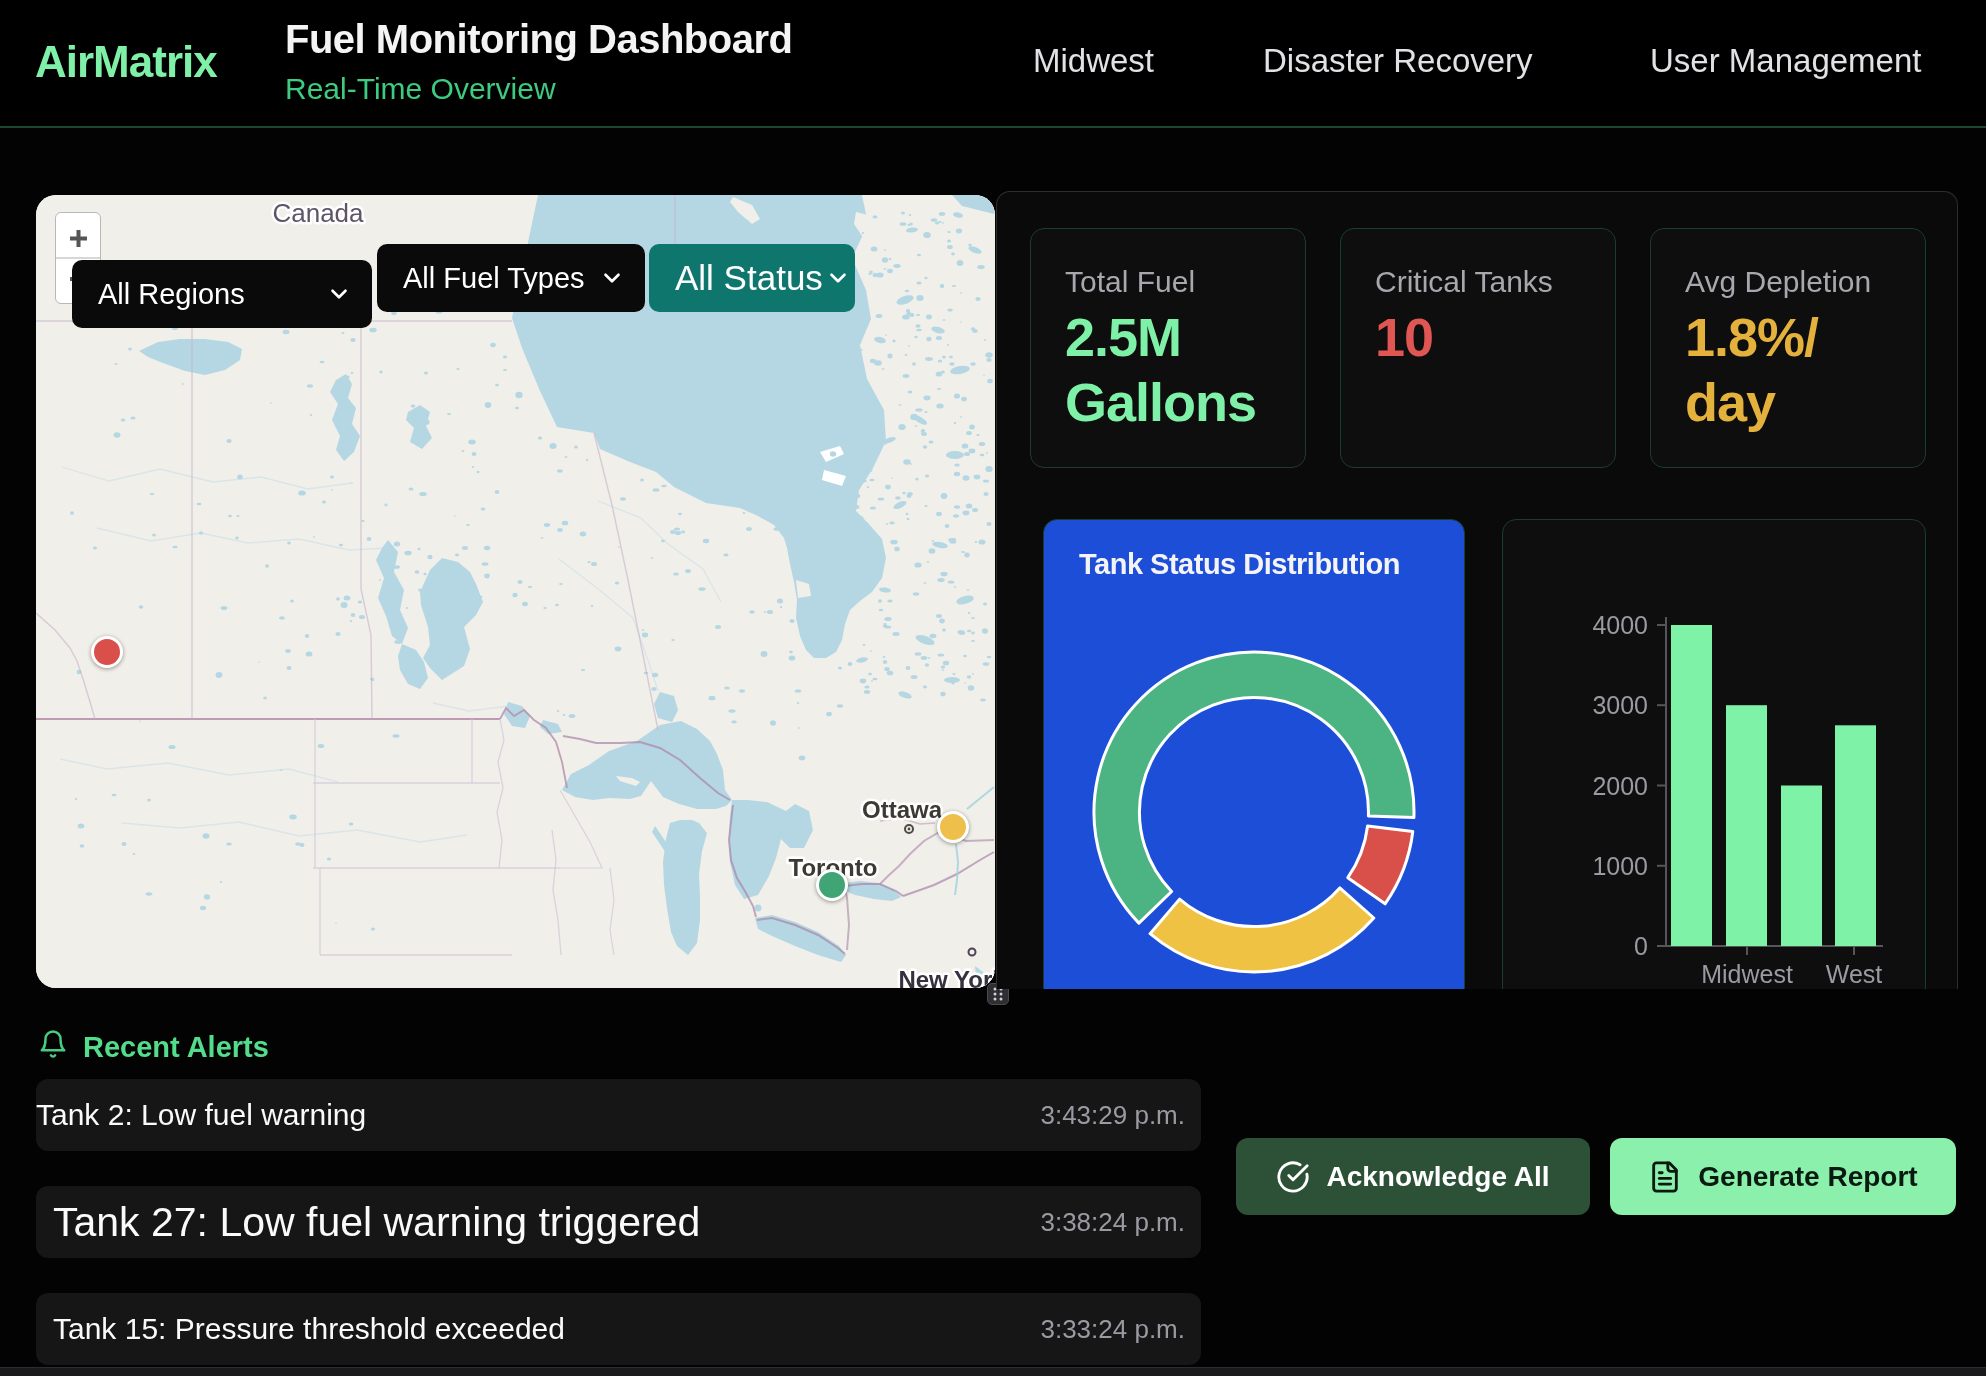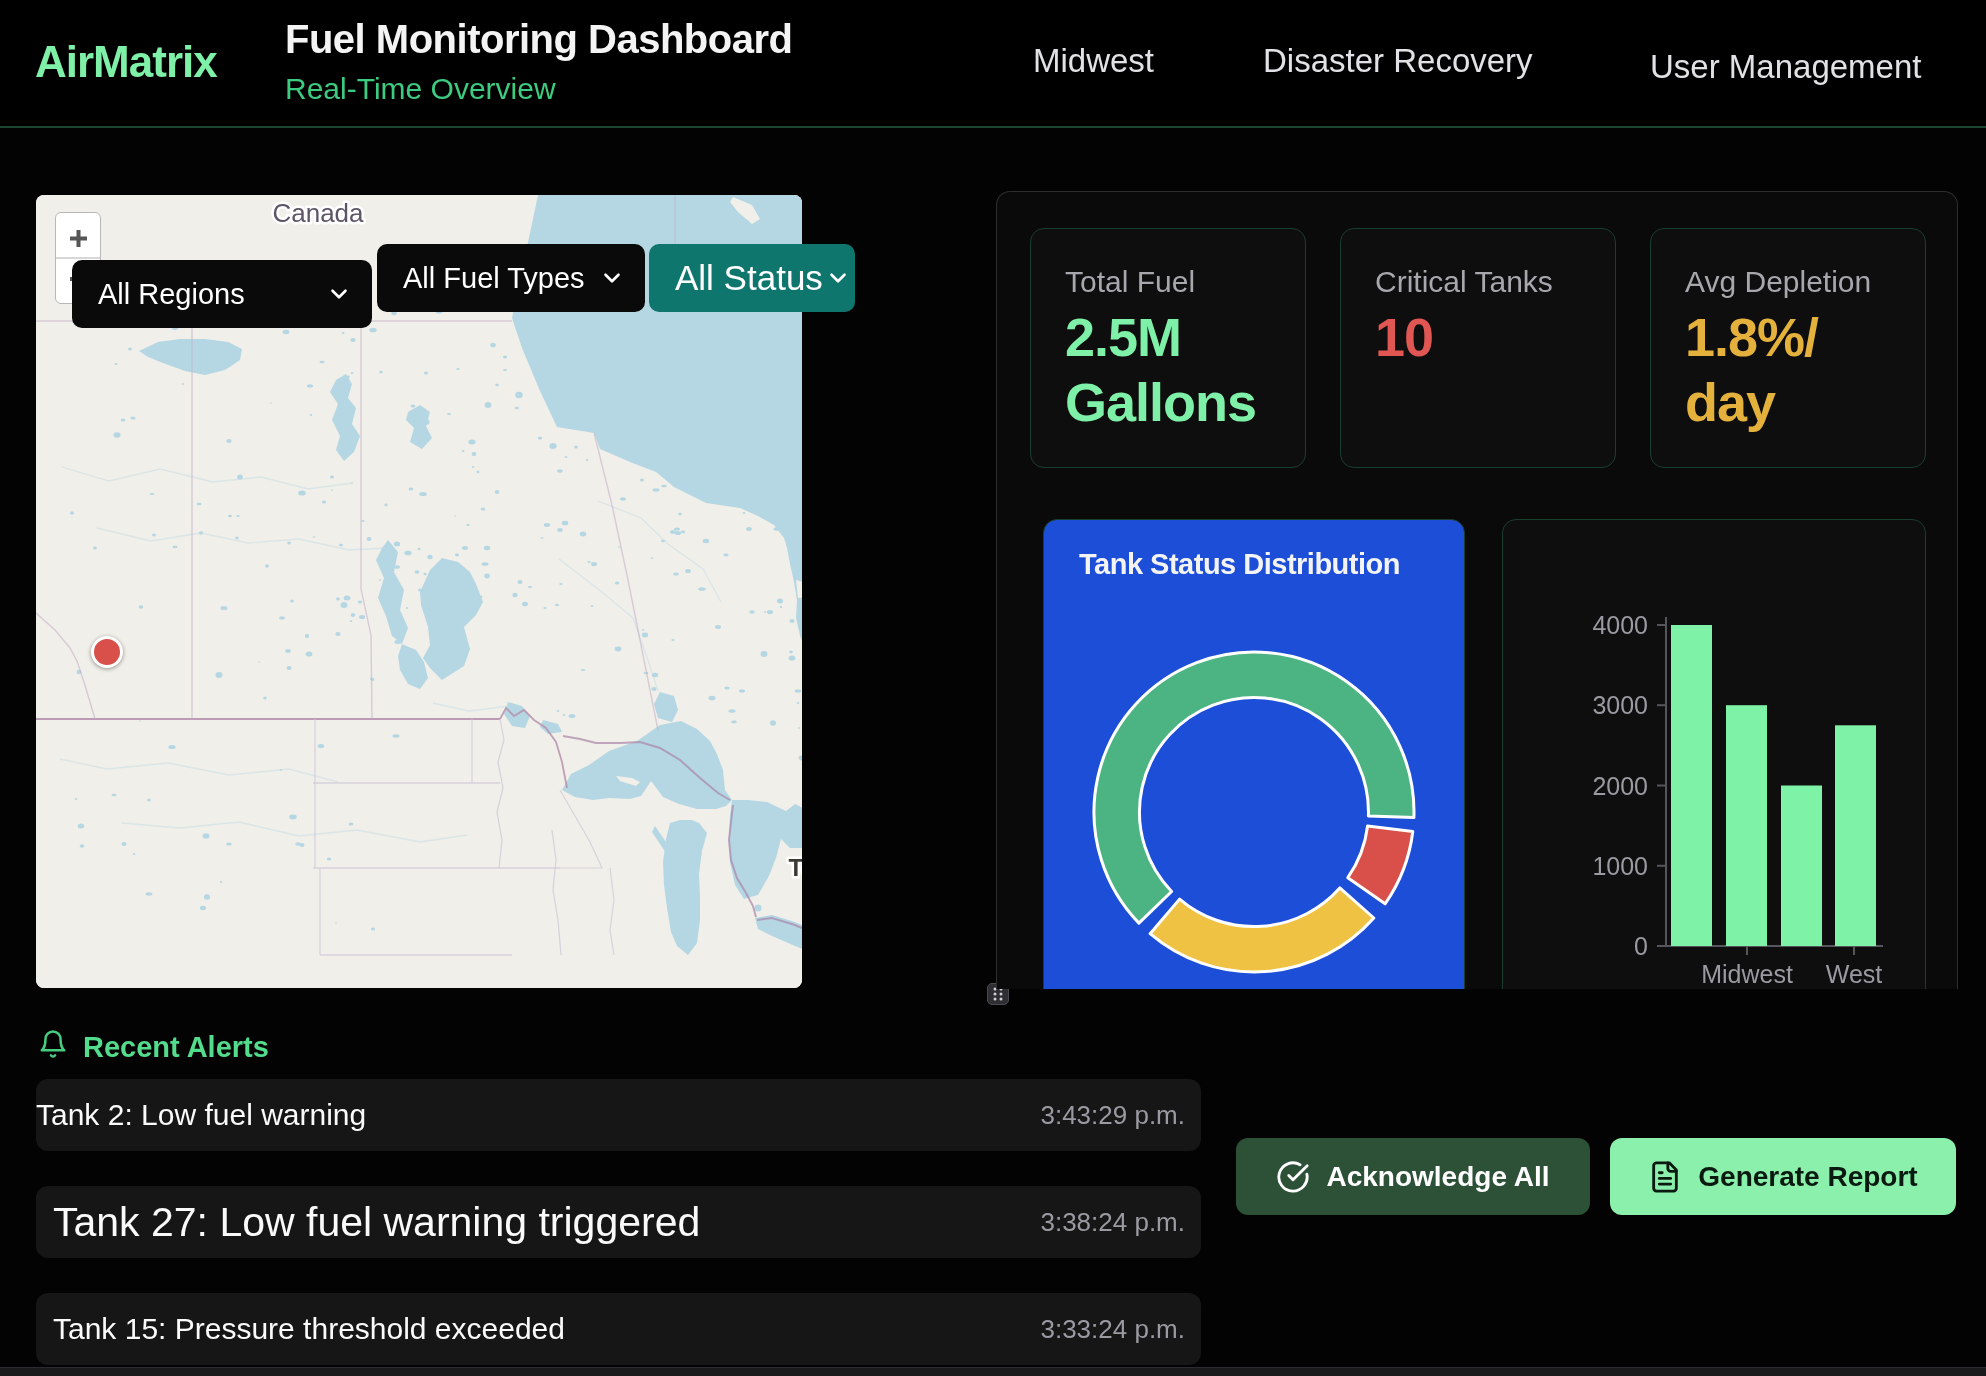--- a/index.html
+++ b/index.html
@@ -5,23 +5,23 @@
 html,body{background:#030303;width:1986px;height:1376px;overflow:hidden}
 body{font-family:"Liberation Sans",sans-serif;position:relative;-webkit-font-smoothing:antialiased}
 </style></head>
 <body>
 <div style="position:absolute;left:0;top:0;width:1986px;height:128px;background:#000;border-bottom:2px solid #1b4630;box-sizing:border-box">
 <div style="position:absolute;left:35px;top:37px;font-size:44px;font-weight:700;color:#7ff0a7;letter-spacing:-1px">AirMatrix</div>
 <div style="position:absolute;left:285px;top:17px;font-size:40px;font-weight:700;color:#f4f4f5;letter-spacing:-0.5px">Fuel Monitoring Dashboard</div>
 <div style="position:absolute;left:285px;top:72px;font-size:30px;color:#3dcb80">Real-Time Overview</div>
 <div style="position:absolute;left:1033px;top:42px;font-size:33px;color:#e2e2e6">Midwest</div>
 <div style="position:absolute;left:1263px;top:42px;font-size:33px;color:#e2e2e6">Disaster Recovery</div>
-<div style="position:absolute;left:1650px;top:48px;font-size:33px;color:#e2e2e6">User Management</div>
+<div style="position:absolute;left:1650px;top:42px;font-size:33px;color:#e2e2e6">User Management</div>
 </div>
-<div style="position:absolute;left:36px;top:195px;width:766px;height:793px;border-radius:8px;overflow:hidden;background:#f1efe9">
+<div style="position:absolute;left:36px;top:195px;width:959px;height:793px;border-radius:20px;overflow:hidden;background:#f1efe9">
 <svg width="959" height="793" viewBox="0 0 959 793" style="position:absolute;left:0;top:0">
 <rect width="959" height="793" fill="#f1efe9"></rect>
 <polygon points="502,0 826,0 832,29 816,63 830,95 835,124 824,150 831,184 848,215 850,246 836,275 823,295 820,316 832,328 846,344 850,363 846,383 836,397 824,406 814,415 809,429 806,445 800,457 790,463 778,463 770,455 764,441 760,423 761,405 758,387 754,369 751,353 748,343 738,330 722,321 704,313 670,308 638,292 620,277 594,267 564,254 558,238 521,232 504,196 486,153 476,123" fill="#b5d7e3"></polygon>
       <polygon points="526,595 535,579 553,570 573,556 601,546 624,530 645,526 661,534 674,546 681,559 687,575 689,595 696,605 690,611 680,614 661,614 643,609 627,602 615,586 605,601 594,604 573,603 557,605 539,602" fill="#b5d7e3"></polygon>
       <polygon points="634,628 644,625 656,625 663,628 671,638 666,656 663,679 664,702 664,725 661,748 652,760 641,751 635,737 631,713 628,690 627,667 630,644" fill="#b5d7e3"></polygon>
       <polygon points="696,605 712,605 731,607 750,616 759,609 773,616 777,635 768,653 754,653 745,644 740,663 733,681 722,700 708,704 699,690 694,667 693,644 694,621" fill="#b5d7e3"></polygon>
       <polygon points="719,723 736,720 759,727 782,737 803,751 810,760 805,767 782,760 759,751 736,741 722,734" fill="#b5d7e3"></polygon>
       <polygon points="807,688 824,686 842,688 858,695 865,702 856,706 838,704 819,700 807,695" fill="#b5d7e3"></polygon>
       <polygon points="406,363 422,367 434,377 440,389 447,407 440,420 428,432 434,454 428,471 406,485 394,473 387,463 394,450 392,432 385,410 384,397 394,375" fill="#b5d7e3"></polygon>
       <polygon points="352,345 362,357 358,377 368,395 364,415 372,433 366,449 356,441 350,421 342,403 348,383 340,365 346,353" fill="#b5d7e3"></polygon>

